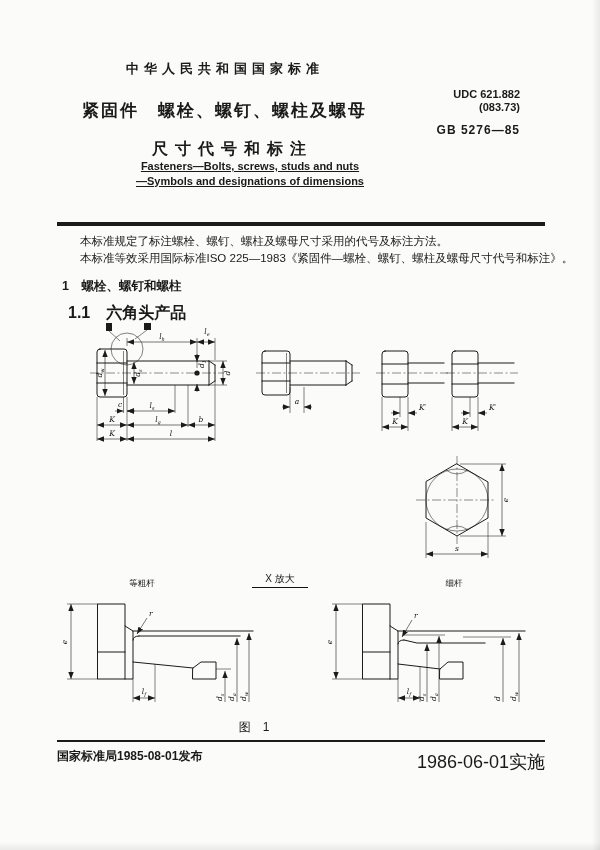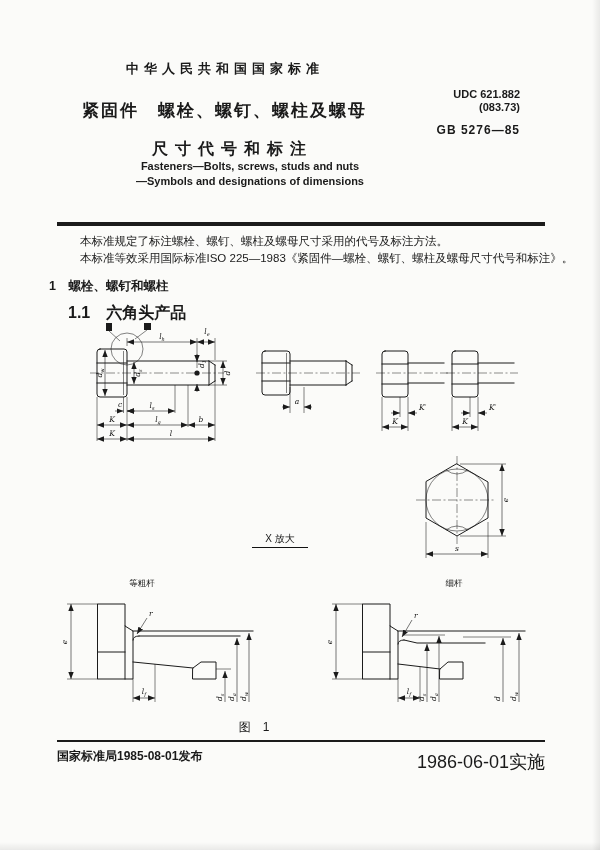--- a/index.html
+++ b/index.html
@@ -7,26 +7,26 @@
     width:600px;height:850px;position:relative;overflow:hidden;
     background:#fbfbf9;color:#1a1a1a;
     font-family:"Liberation Sans",sans-serif;
   }
   .abs{position:absolute;}
   .t-std{top:60px;left:90px;width:270px;text-align:center;font-size:13px;font-weight:bold;letter-spacing:5px;}
   .t-udc{top:88px;left:415px;width:105px;text-align:right;font-size:11px;font-weight:bold;line-height:1.2;}
   .t-cn1{top:99px;left:52px;width:345px;text-align:center;font-size:17px;font-weight:bold;letter-spacing:2px;}
   .t-cn2{top:127px;left:60px;width:345px;text-align:center;font-size:16px;font-weight:bold;letter-spacing:7px;margin-top:12px;}
   .t-gb{top:123px;left:415px;width:105px;text-align:right;font-size:12px;font-weight:bold;letter-spacing:1px;}
-  .t-en{left:75px;width:350px;text-align:center;font-size:11px;font-weight:bold;}
+  .t-en{left:75px;width:350px;text-align:center;font-size:11px;font-weight:bold;text-decoration:underline;}
   .rule-thick{top:222px;left:57px;width:488px;height:4px;background:#1b1b1b;}
   .para{left:57px;width:496px;font-size:11.5px;text-indent:2em;white-space:nowrap;}
-  .t-s1{top:278px;left:49px;font-size:12.5px;font-weight:bold;}
+  .t-s1{top:278px;left:62px;font-size:12.5px;font-weight:bold;}
   .t-s11{top:303px;left:68px;font-size:16px;font-weight:bold;}
-  .t-x{top:532px;left:252px;width:56px;text-align:center;font-size:10px;border-bottom:1px solid #111;padding-bottom:1px;}
+  .t-x{top:572px;left:252px;width:56px;text-align:center;font-size:10px;border-bottom:1px solid #111;padding-bottom:1px;}
   .t-cap{top:719px;left:0;width:508px;text-align:center;font-size:12px;}
   .rule-footer{top:740px;left:57px;width:488px;height:2px;background:#1b1b1b;}
   .t-iss{top:748px;left:57px;font-size:12px;font-weight:bold;}
   .t-imp{top:750px;left:300px;width:245px;text-align:right;font-size:18px;font-weight:normal;}
   .edge-r{top:0;left:592px;width:8px;height:850px;background:linear-gradient(to right,rgba(0,0,0,0),rgba(0,0,0,0.07));}
   .edge-b{top:842px;left:0;width:600px;height:8px;background:linear-gradient(to bottom,rgba(0,0,0,0),rgba(0,0,0,0.07));}
   
   svg .ln{stroke:#1b1b1b;stroke-width:1;fill:none;stroke-linecap:square;}
   svg .tn{stroke:#1b1b1b;stroke-width:0.55;fill:none;}
   svg .dm{stroke:#1b1b1b;stroke-width:0.6;fill:none;}

